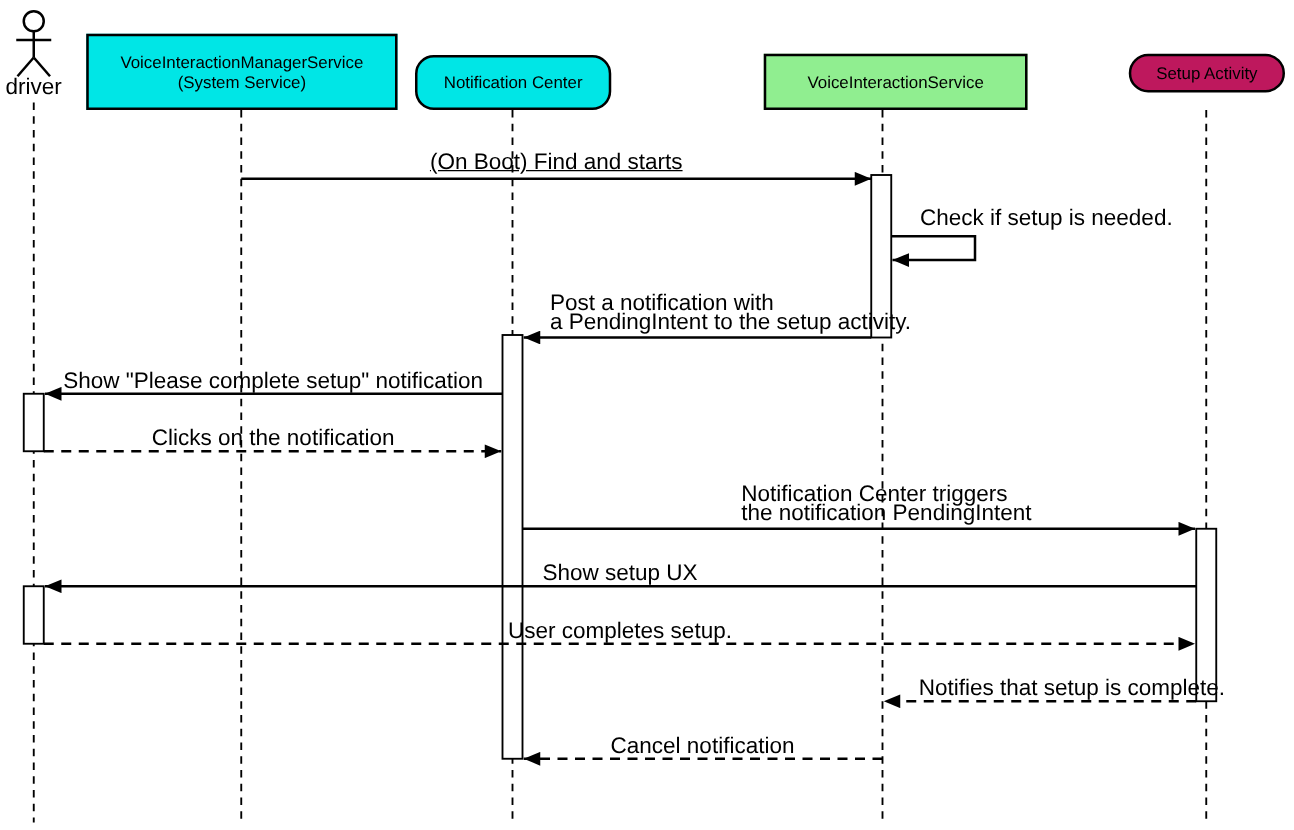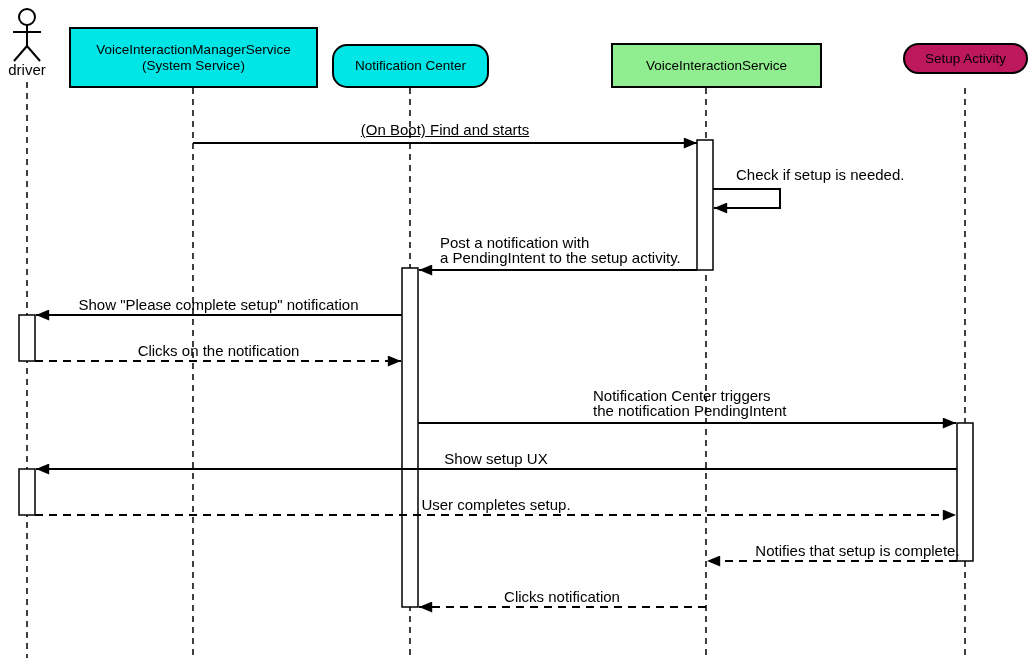--- a/index.html
+++ b/index.html
@@ -16,21 +16,21 @@
     position:absolute;
     box-sizing:border-box;
     border:2px solid #000;
     display:flex;flex-direction:column;
     align-items:center;justify-content:center;
     text-align:center;
     font-size:13.5px;line-height:16px;
   }
   .label{
     position:absolute;
-    font-size:15px;line-height:15px;
+    font-size:18px;line-height:15px;
     white-space:nowrap;
   }
   .label.center{text-align:center;}
 </style>
 </head>
 <body>
 
 <div class="stage">
 
   <svg class="overlay" width="1035" height="664" viewBox="0 0 1035 664">
@@ -114,15 +114,15 @@
     <div>Notification Center triggers</div>
     <div>the notification PendingIntent</div>
   </div>
 
   <div class="label center" style="left:35px;top:497px;width:922px;">User completes setup.</div>
 
   <div class="label center" style="left:35px;top:451px;width:922px;">Show setup UX</div>
 
   <div class="label center" style="left:732px;top:543px;width:251px;">Notifies that setup is complete.</div>
 
-  <div class="label center" style="left:418px;top:589px;width:288px;">Clicks notification</div>
+  <div class="label center" style="left:418px;top:589px;width:288px;">Cancel notification</div>
 
 </div>
 
 </body></html>

